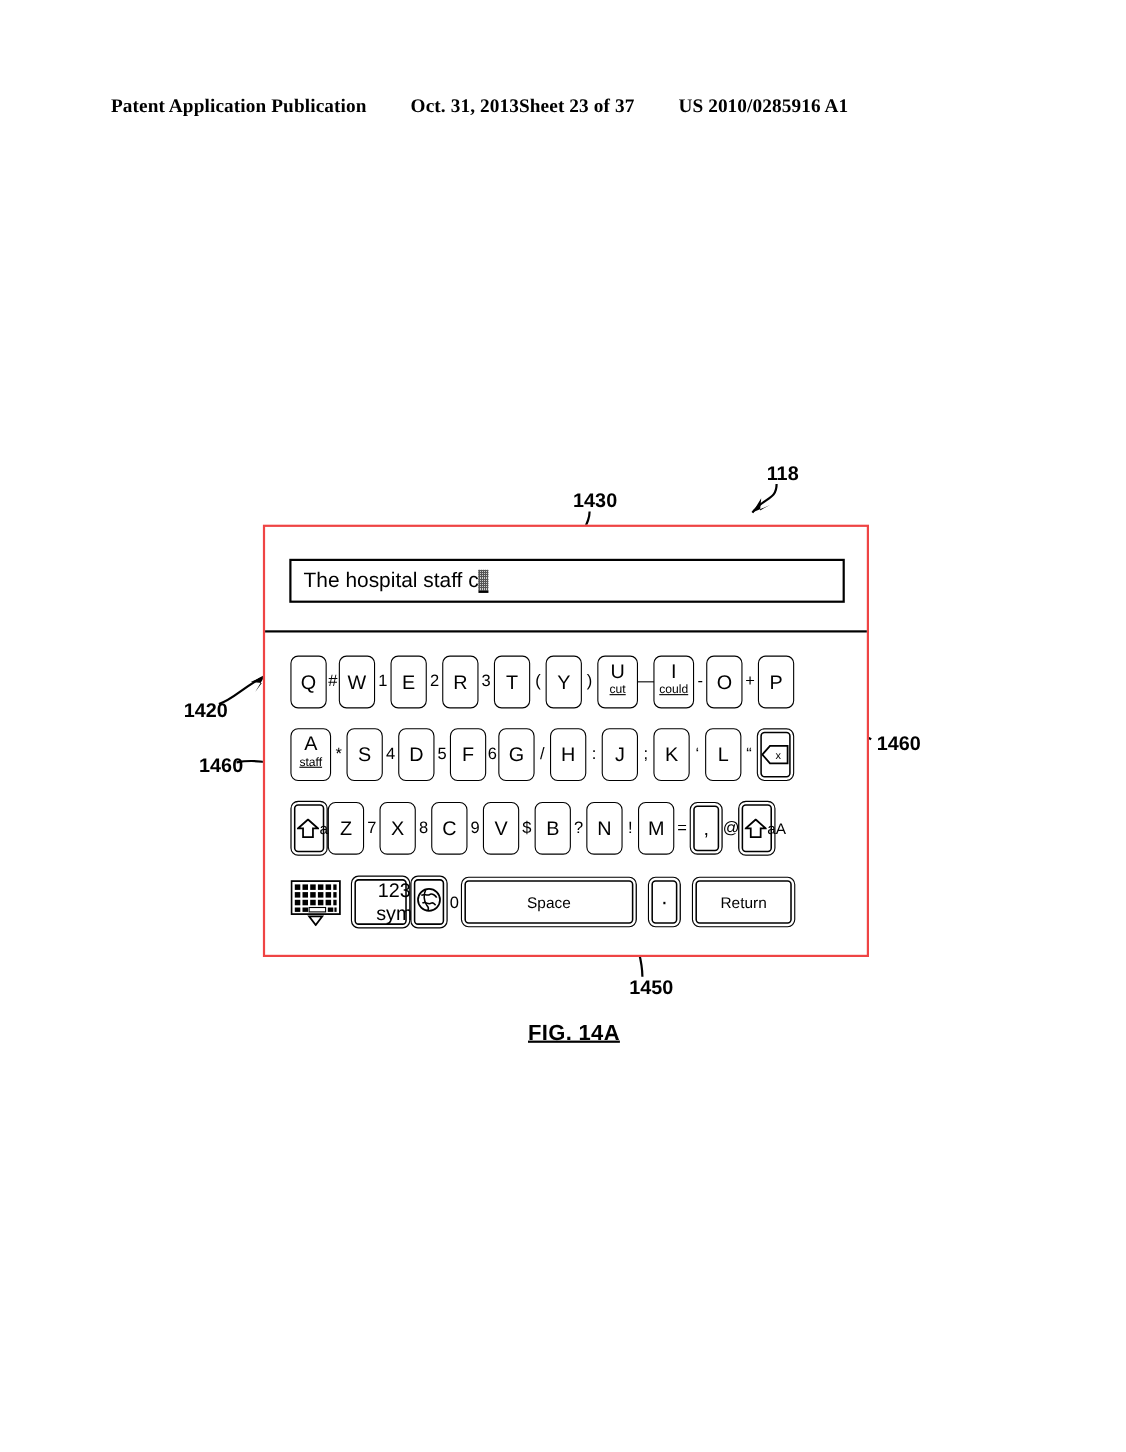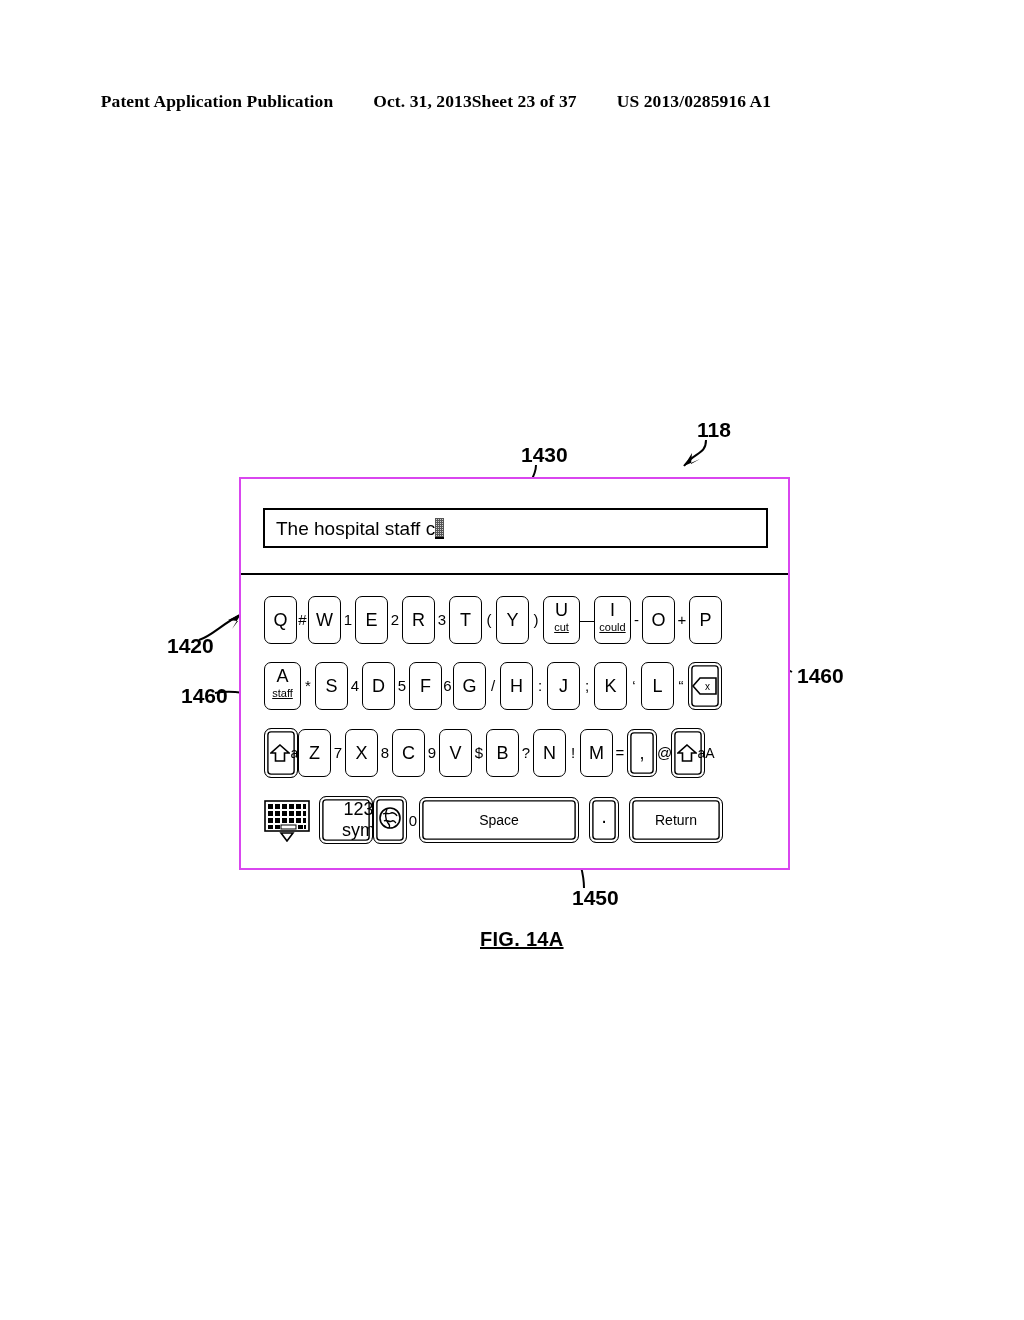--- a/index.html
+++ b/index.html
@@ -19,21 +19,21 @@
 
   
   #page-header {
     position: absolute;
     top: 86px;
     left: 0;
     width: 872px;
     height: 30px;
     display: flex;
     justify-content: center;
-    align-items: center;
+    align-items: flex-start;
     font-family: "Liberation Serif", serif;
     font-weight: bold;
     font-size: 17.5px;
     letter-spacing: 0.1px;
     white-space: nowrap;
   }
   #page-header .hd-pub   { margin-right: 40px; }
   #page-header .hd-date  { }
   #page-header .hd-sheet { margin-right: 40px; }
   #page-header .hd-num   { }
@@ -47,21 +47,21 @@
     height: 1320px;
   }
 
   
   #device {
     position: absolute;
     left: 239px;
     top: 477px;
     width: 551px;
     height: 393px;
-    border: 2px solid #d946ef;
+    border: 2px solid #ef4444;
     box-sizing: border-box;
     background: #fff;
   }
 
   
   #entry-region {
     position: absolute;
     left: 0;
     top: 0;
     width: 100%;
@@ -266,21 +266,21 @@
     text-align: center;
     font-family: "Liberation Sans", sans-serif;
     font-size: 15px;
   }
 
   
   .ref {
     position: absolute;
     font-family: "Liberation Sans", sans-serif;
     font-weight: bold;
-    font-size: 21px;
+    font-size: 18px;
     line-height: 16px;
     color: #000;
     white-space: nowrap;
   }
   #ref-118  { left: 697px; top: 422px; }
   #ref-1430 { left: 521px; top: 447px; }
   #ref-1440 { left: 453px; top: 483px; }
   #ref-1420 { left: 167px; top: 638px; }
   #ref-1460-left  { left: 181px; top: 688px; }
   #ref-1460-right { left: 797px; top: 668px; }
@@ -308,21 +308,21 @@
     pointer-events: none;
   }
 </style>
 </head>
 <body>
 
 <div id="page-header">
   <span class="hd-pub">Patent Application Publication</span>
   <span class="hd-date">Oct. 31, 2013</span>
   <span class="hd-sheet">Sheet 23 of 37</span>
-  <span class="hd-num">US 2013/0285916 A1</span>
+  <span class="hd-num">US 2010/0285916 A1</span>
 </div>
 
 <div id="figure">
 
   <svg id="leaders" viewBox="0 0 1024 1320" xmlns="http://www.w3.org/2000/svg">
     <g fill="none" stroke="#000" stroke-width="2">
 
       <path d="M 706,440 C 706,455 694,452 684,466"></path>
 
       <path d="M 536,465 C 536,480 524,485 524,502"></path>

